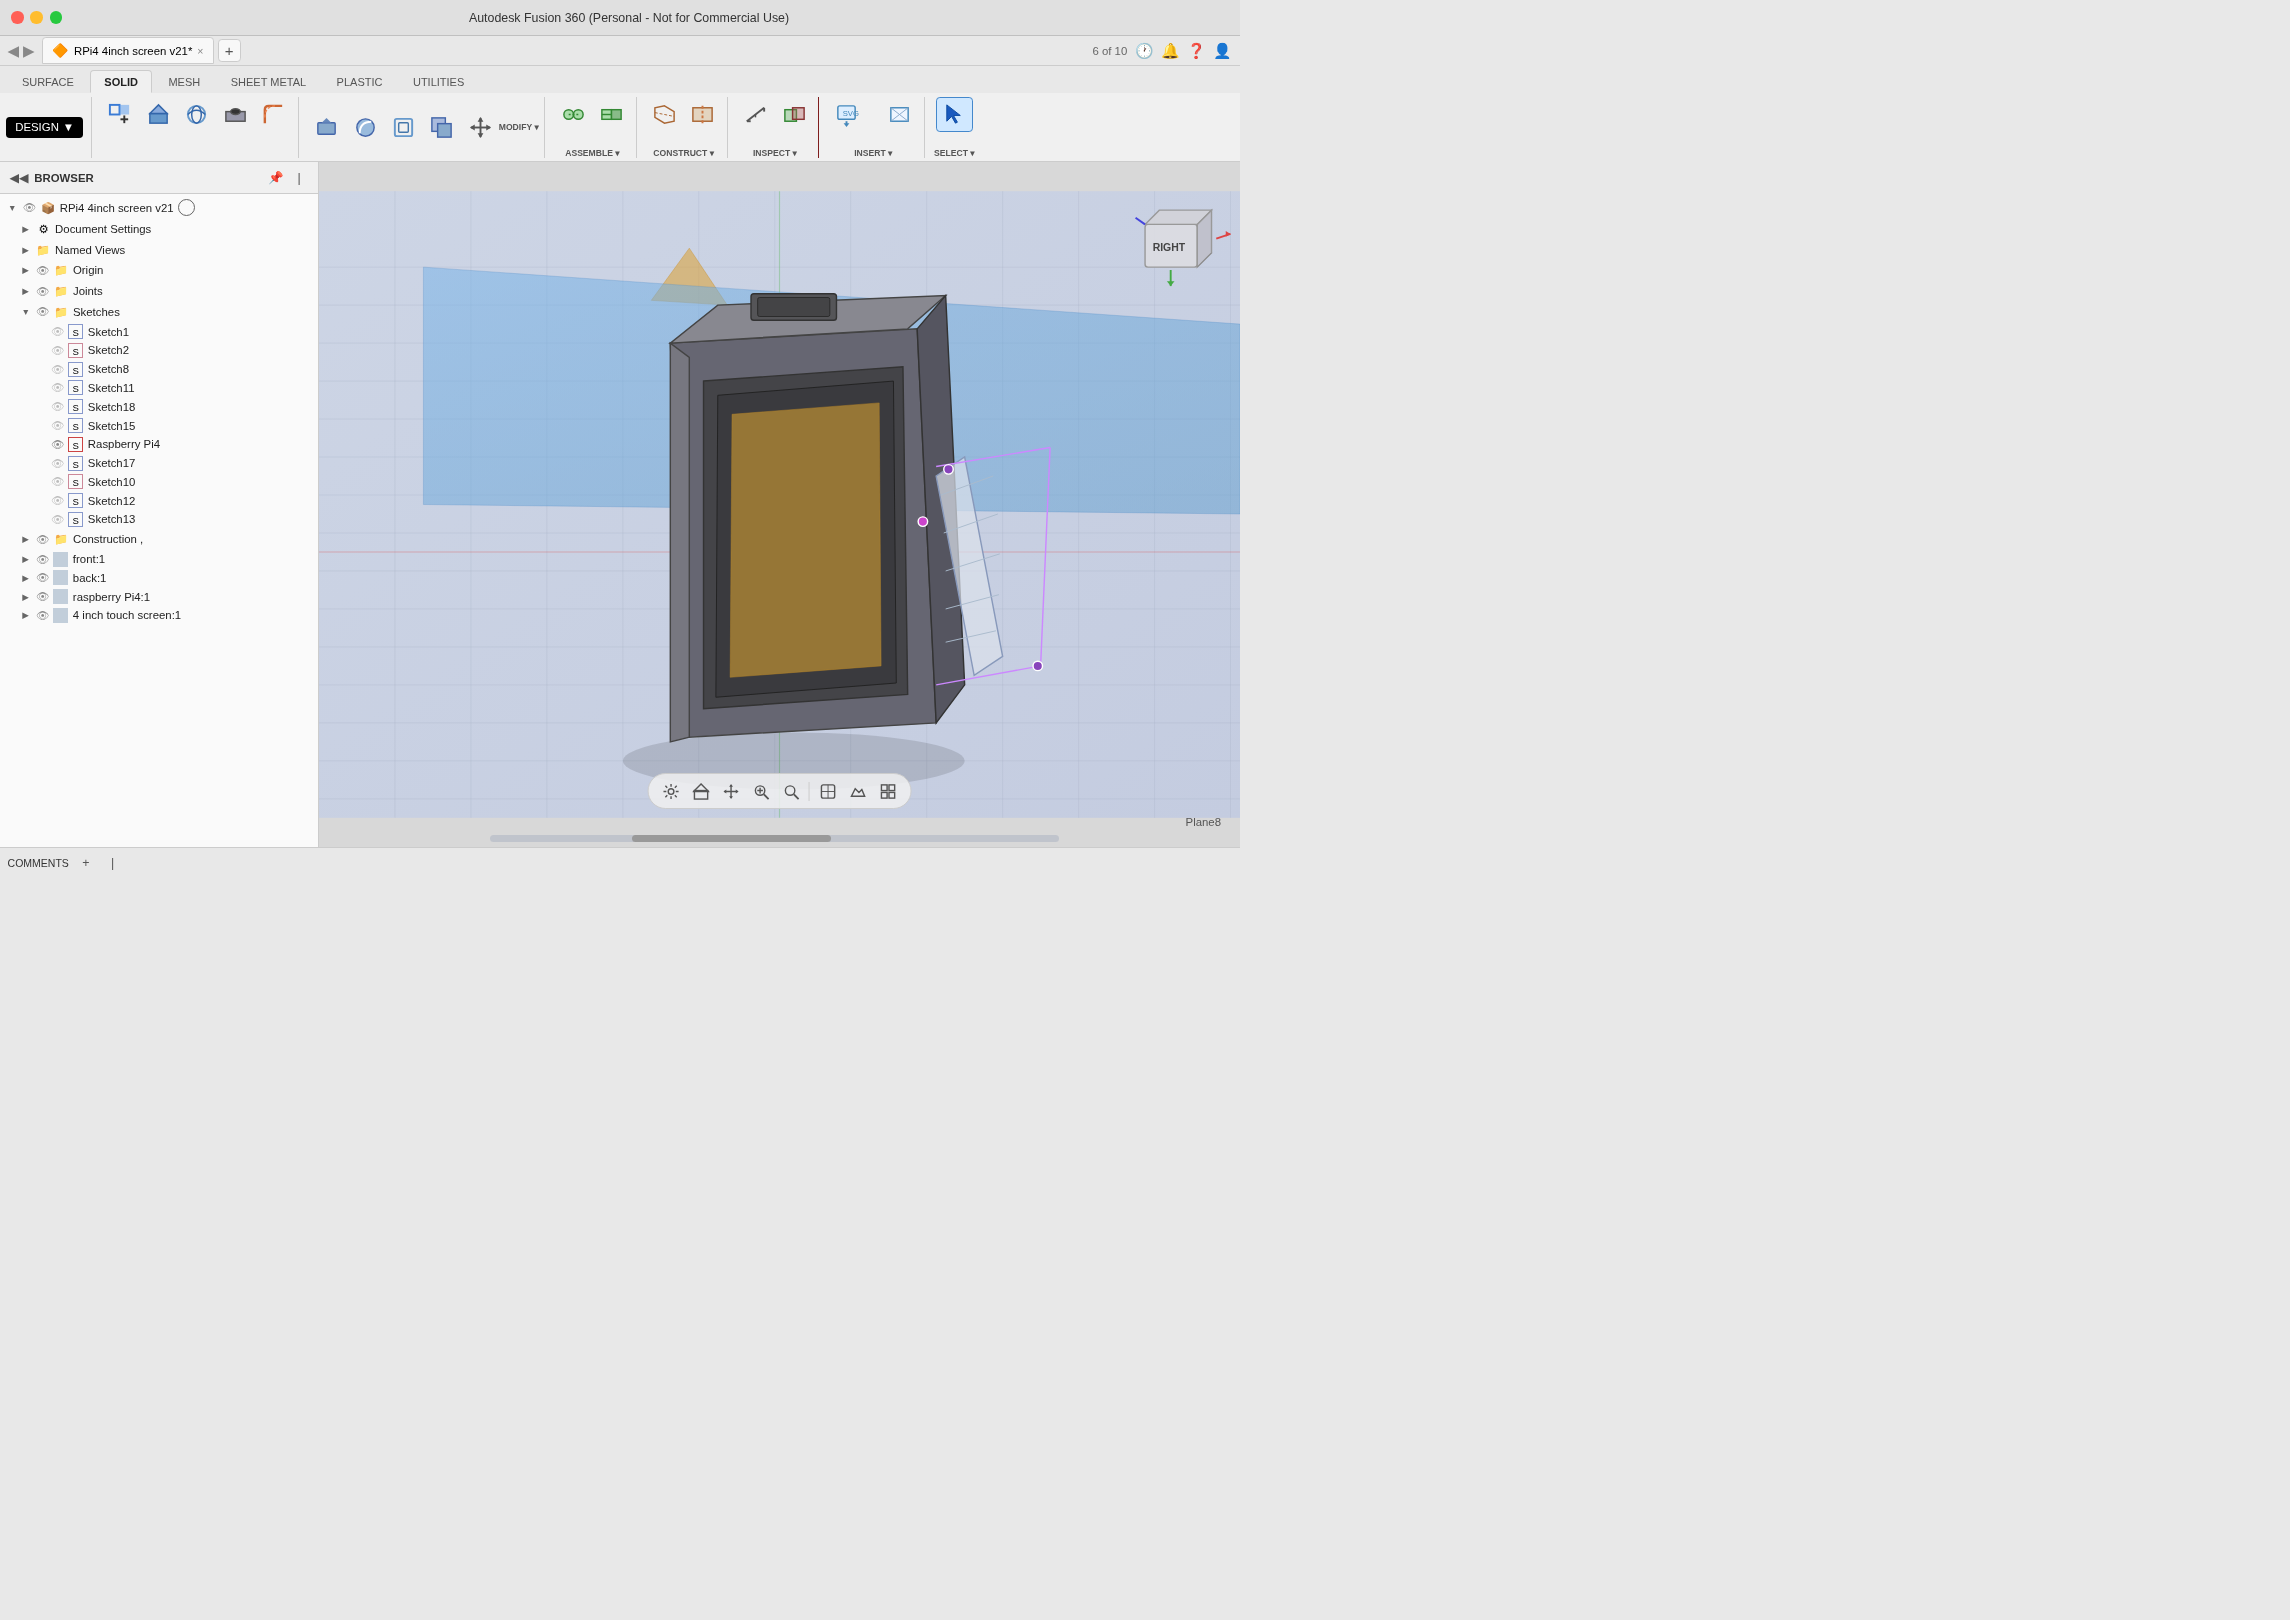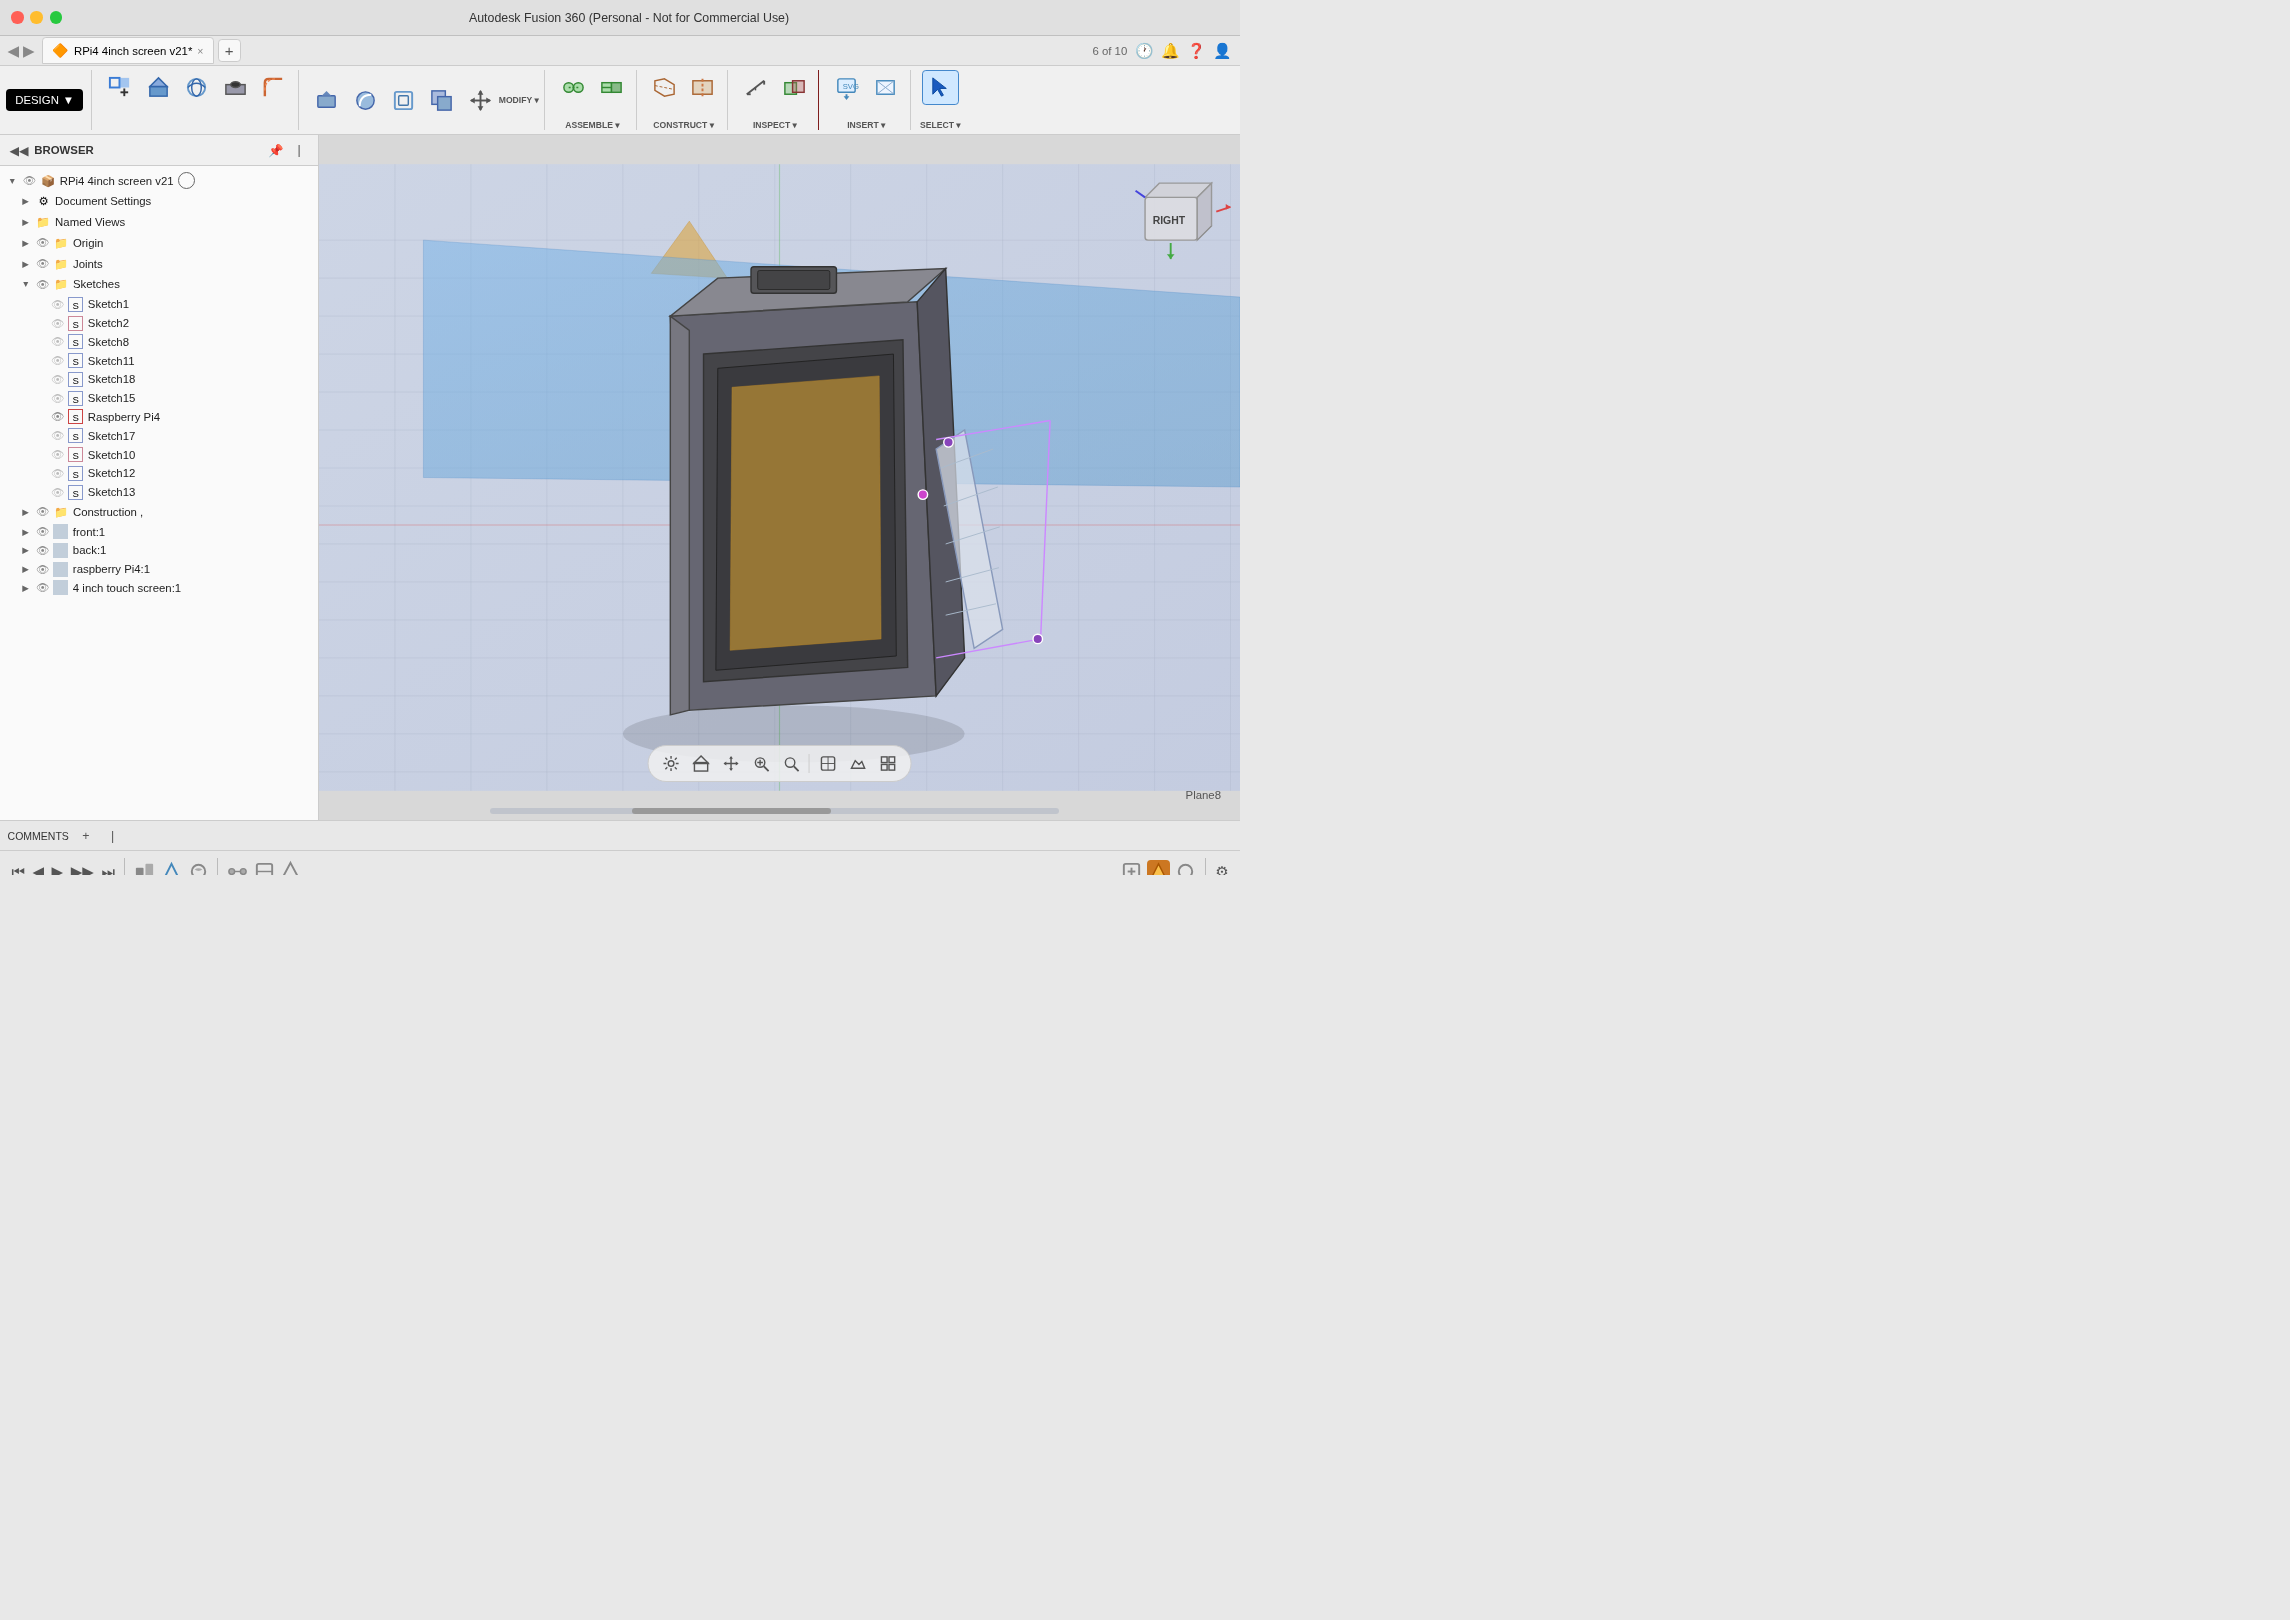--- a/index.html
+++ b/index.html
@@ -384,20 +384,28 @@
     <span>6 of 10</span>
     <span style="font-size:15px;cursor:pointer;">🕐</span>
     <span style="font-size:15px;cursor:pointer;">🔔</span>
     <span style="font-size:15px;cursor:pointer;">❓</span>
     <span style="font-size:15px;cursor:pointer;">👤</span>
   </div>
 </div>
 
 <div style="background:#f0f0f0;border-bottom:1px solid #ccc;">
 
+  <div class="tab-bar">
+    <div class="tab-item">SURFACE</div>
+    <div class="tab-item active">SOLID</div>
+    <div class="tab-item">MESH</div>
+    <div class="tab-item">SHEET METAL</div>
+    <div class="tab-item">PLASTIC</div>
+    <div class="tab-item">UTILITIES</div>
+  </div>
 
   <div style="display:flex;align-items:stretch;height:68px;padding:3.8px 5.7px;gap:3.8px;">
 
     <div style="display:flex;align-items:center;padding-right:7.6px;border-right:1px solid #ccc;">
       <div class="design-btn">
         <span>DESIGN</span>
         <span>▼</span>
       </div>
     </div>
 
@@ -564,21 +572,21 @@
                 <rect x="3" y="8" width="12" height="12" fill="rgba(100,180,100,0.4)" stroke="#338833" stroke-width="1.5"></rect>
                 <rect x="11" y="6" width="12" height="12" fill="rgba(180,100,100,0.4)" stroke="#883333" stroke-width="1.5"></rect>
               </svg>
           </div>
         </div>
       </div>
       <div style="font-size:8.6px;color:#555;font-weight:600;cursor:pointer;">INSPECT ▾</div>
     </div>
 
     <div style="display:flex;flex-direction:column;align-items:center;justify-content:space-between;padding:0 5.7px;border-right:1px solid #ccc;">
-      <div style="display:flex;gap:2px;justify-content:center;">
+      <div style="display:flex;gap:16px;justify-content:center;">
         <div class="ts-btn">
           <div class="ts-icon">
             <svg width="25" height="25" viewBox="0 0 26 26" style="font-size:16px">
                 <rect x="4" y="4" width="18" height="14" fill="#ddeeff" stroke="#4488bb" stroke-width="1.5" rx="2"></rect>
                 <text x="9" y="15" font-size="8" fill="#4488bb" font-family="Arial">SVG</text>
                 <line x1="13" y1="20" x2="13" y2="24" stroke="#4488bb" stroke-width="2"></line>
                 <polygon points="10,22 16,22 13,26" fill="#4488bb"></polygon>
               </svg>
           </div>
         </div>

